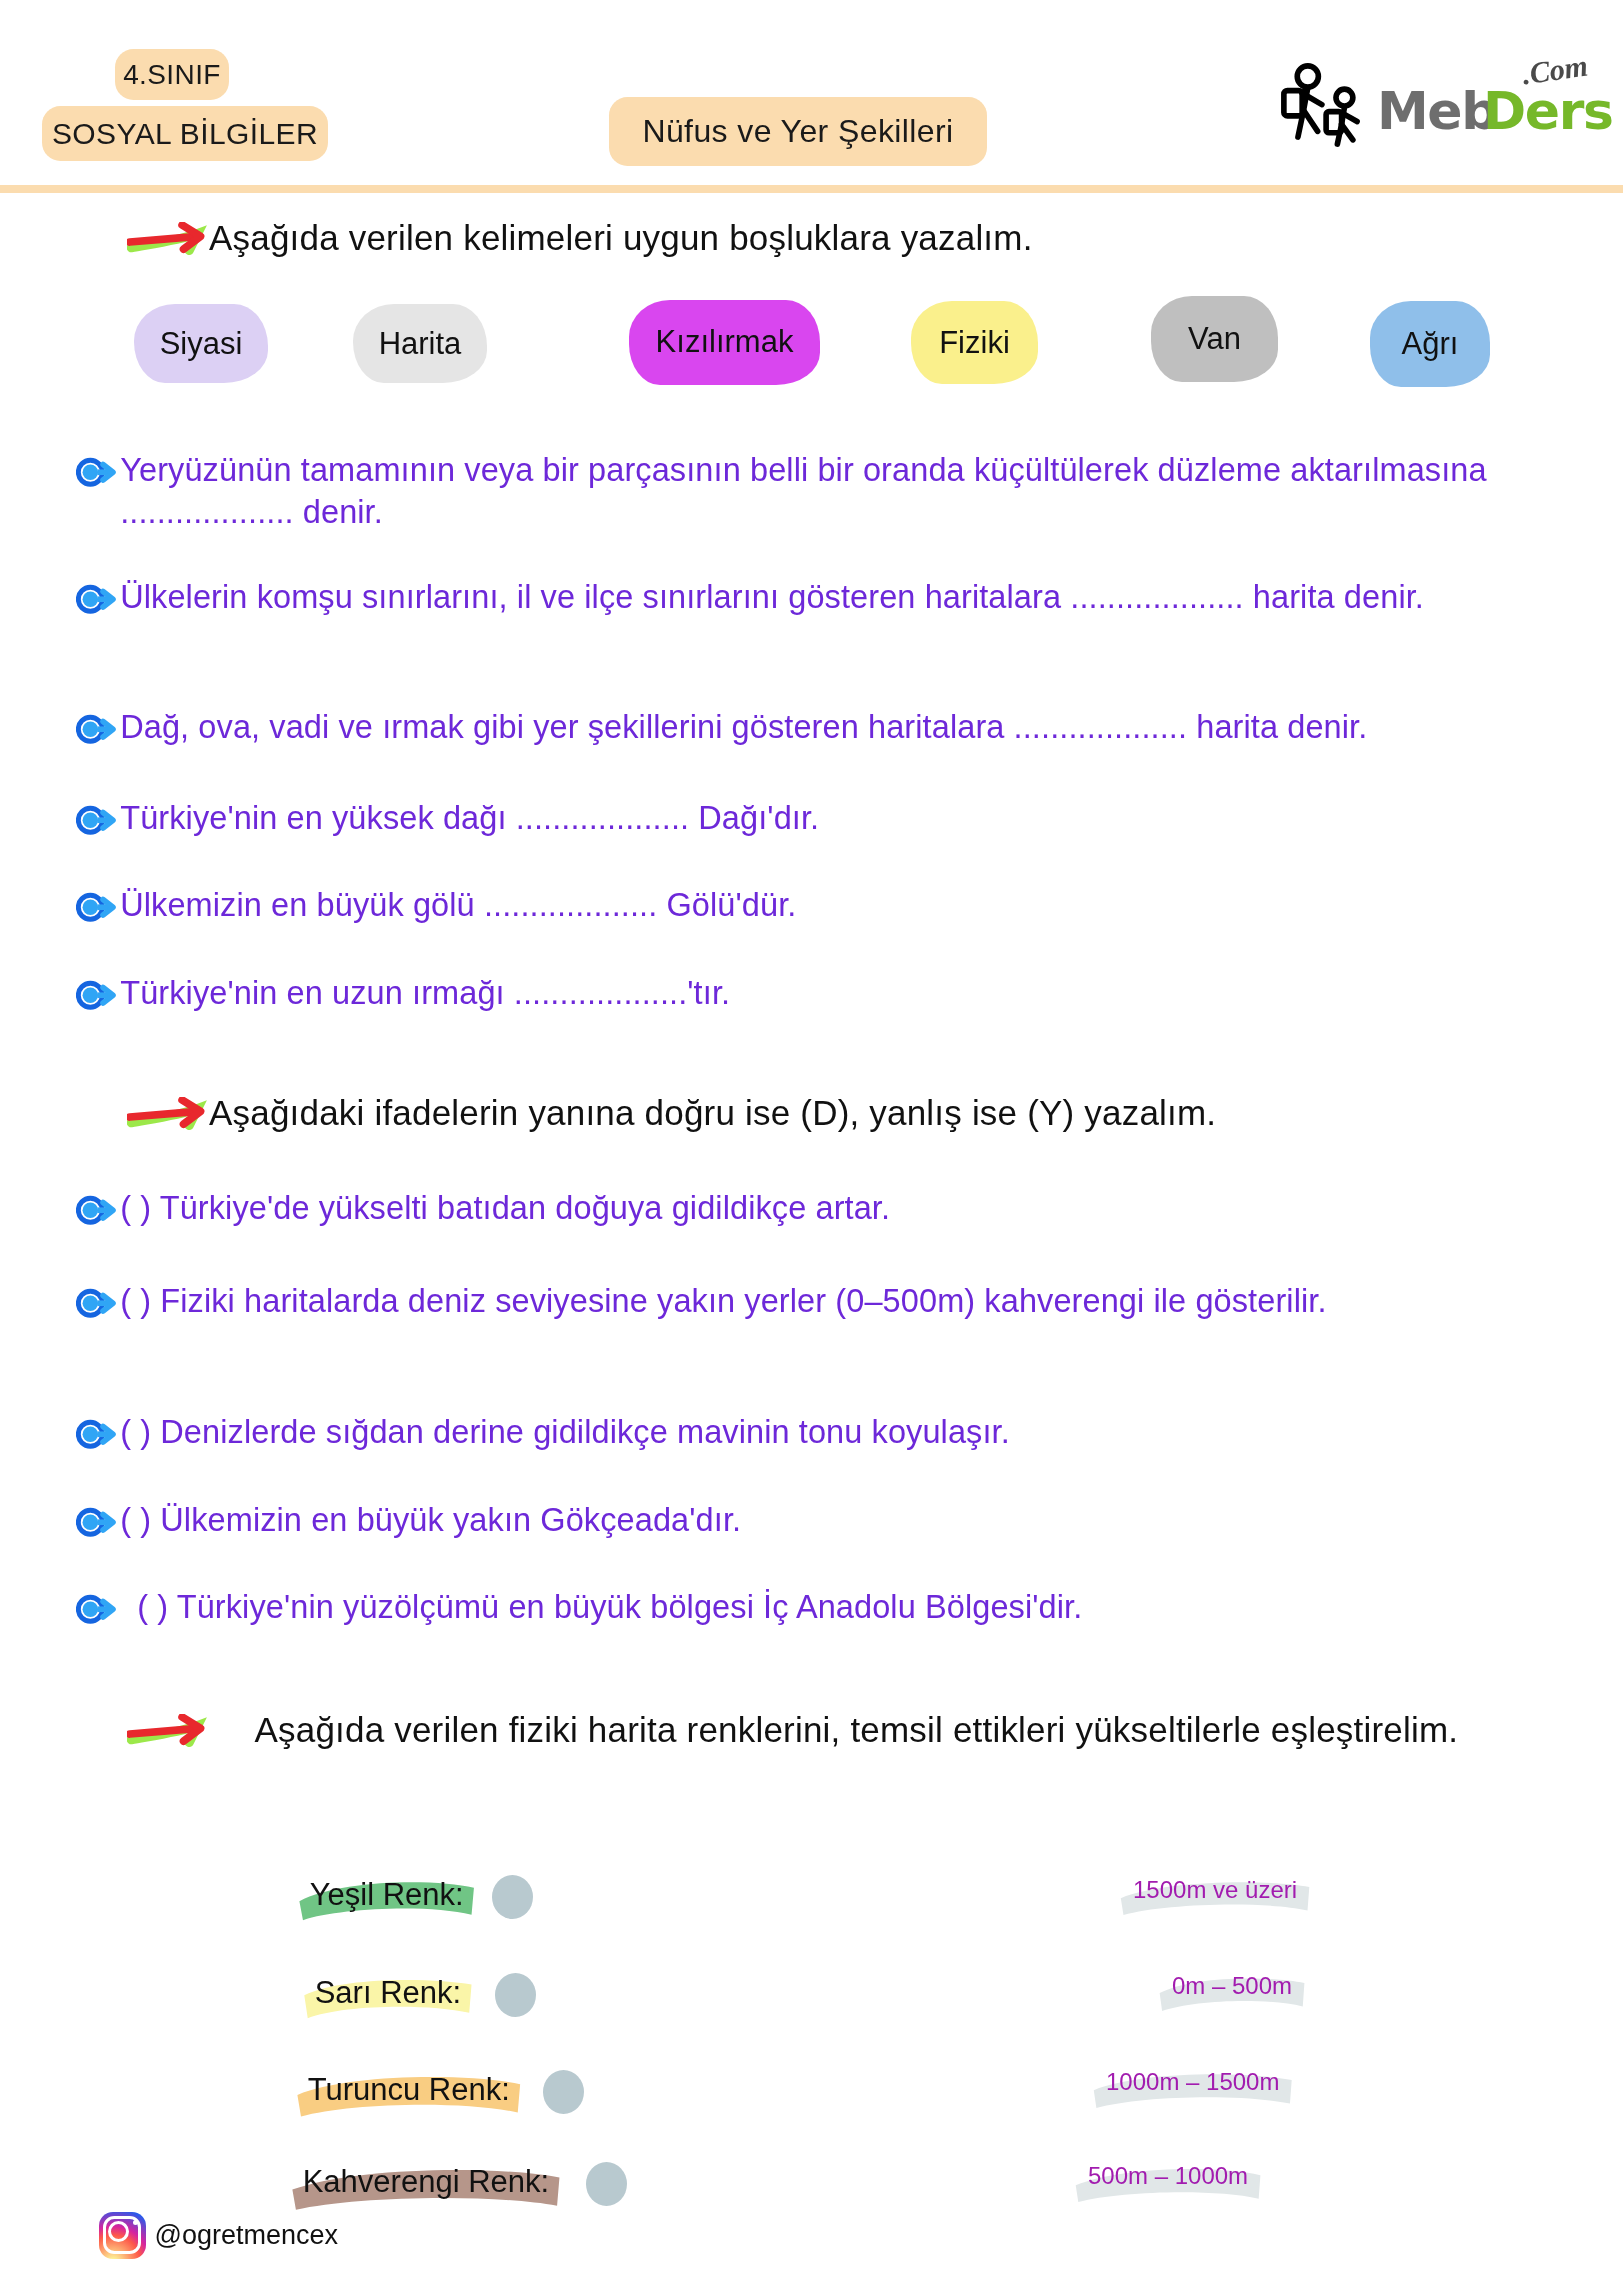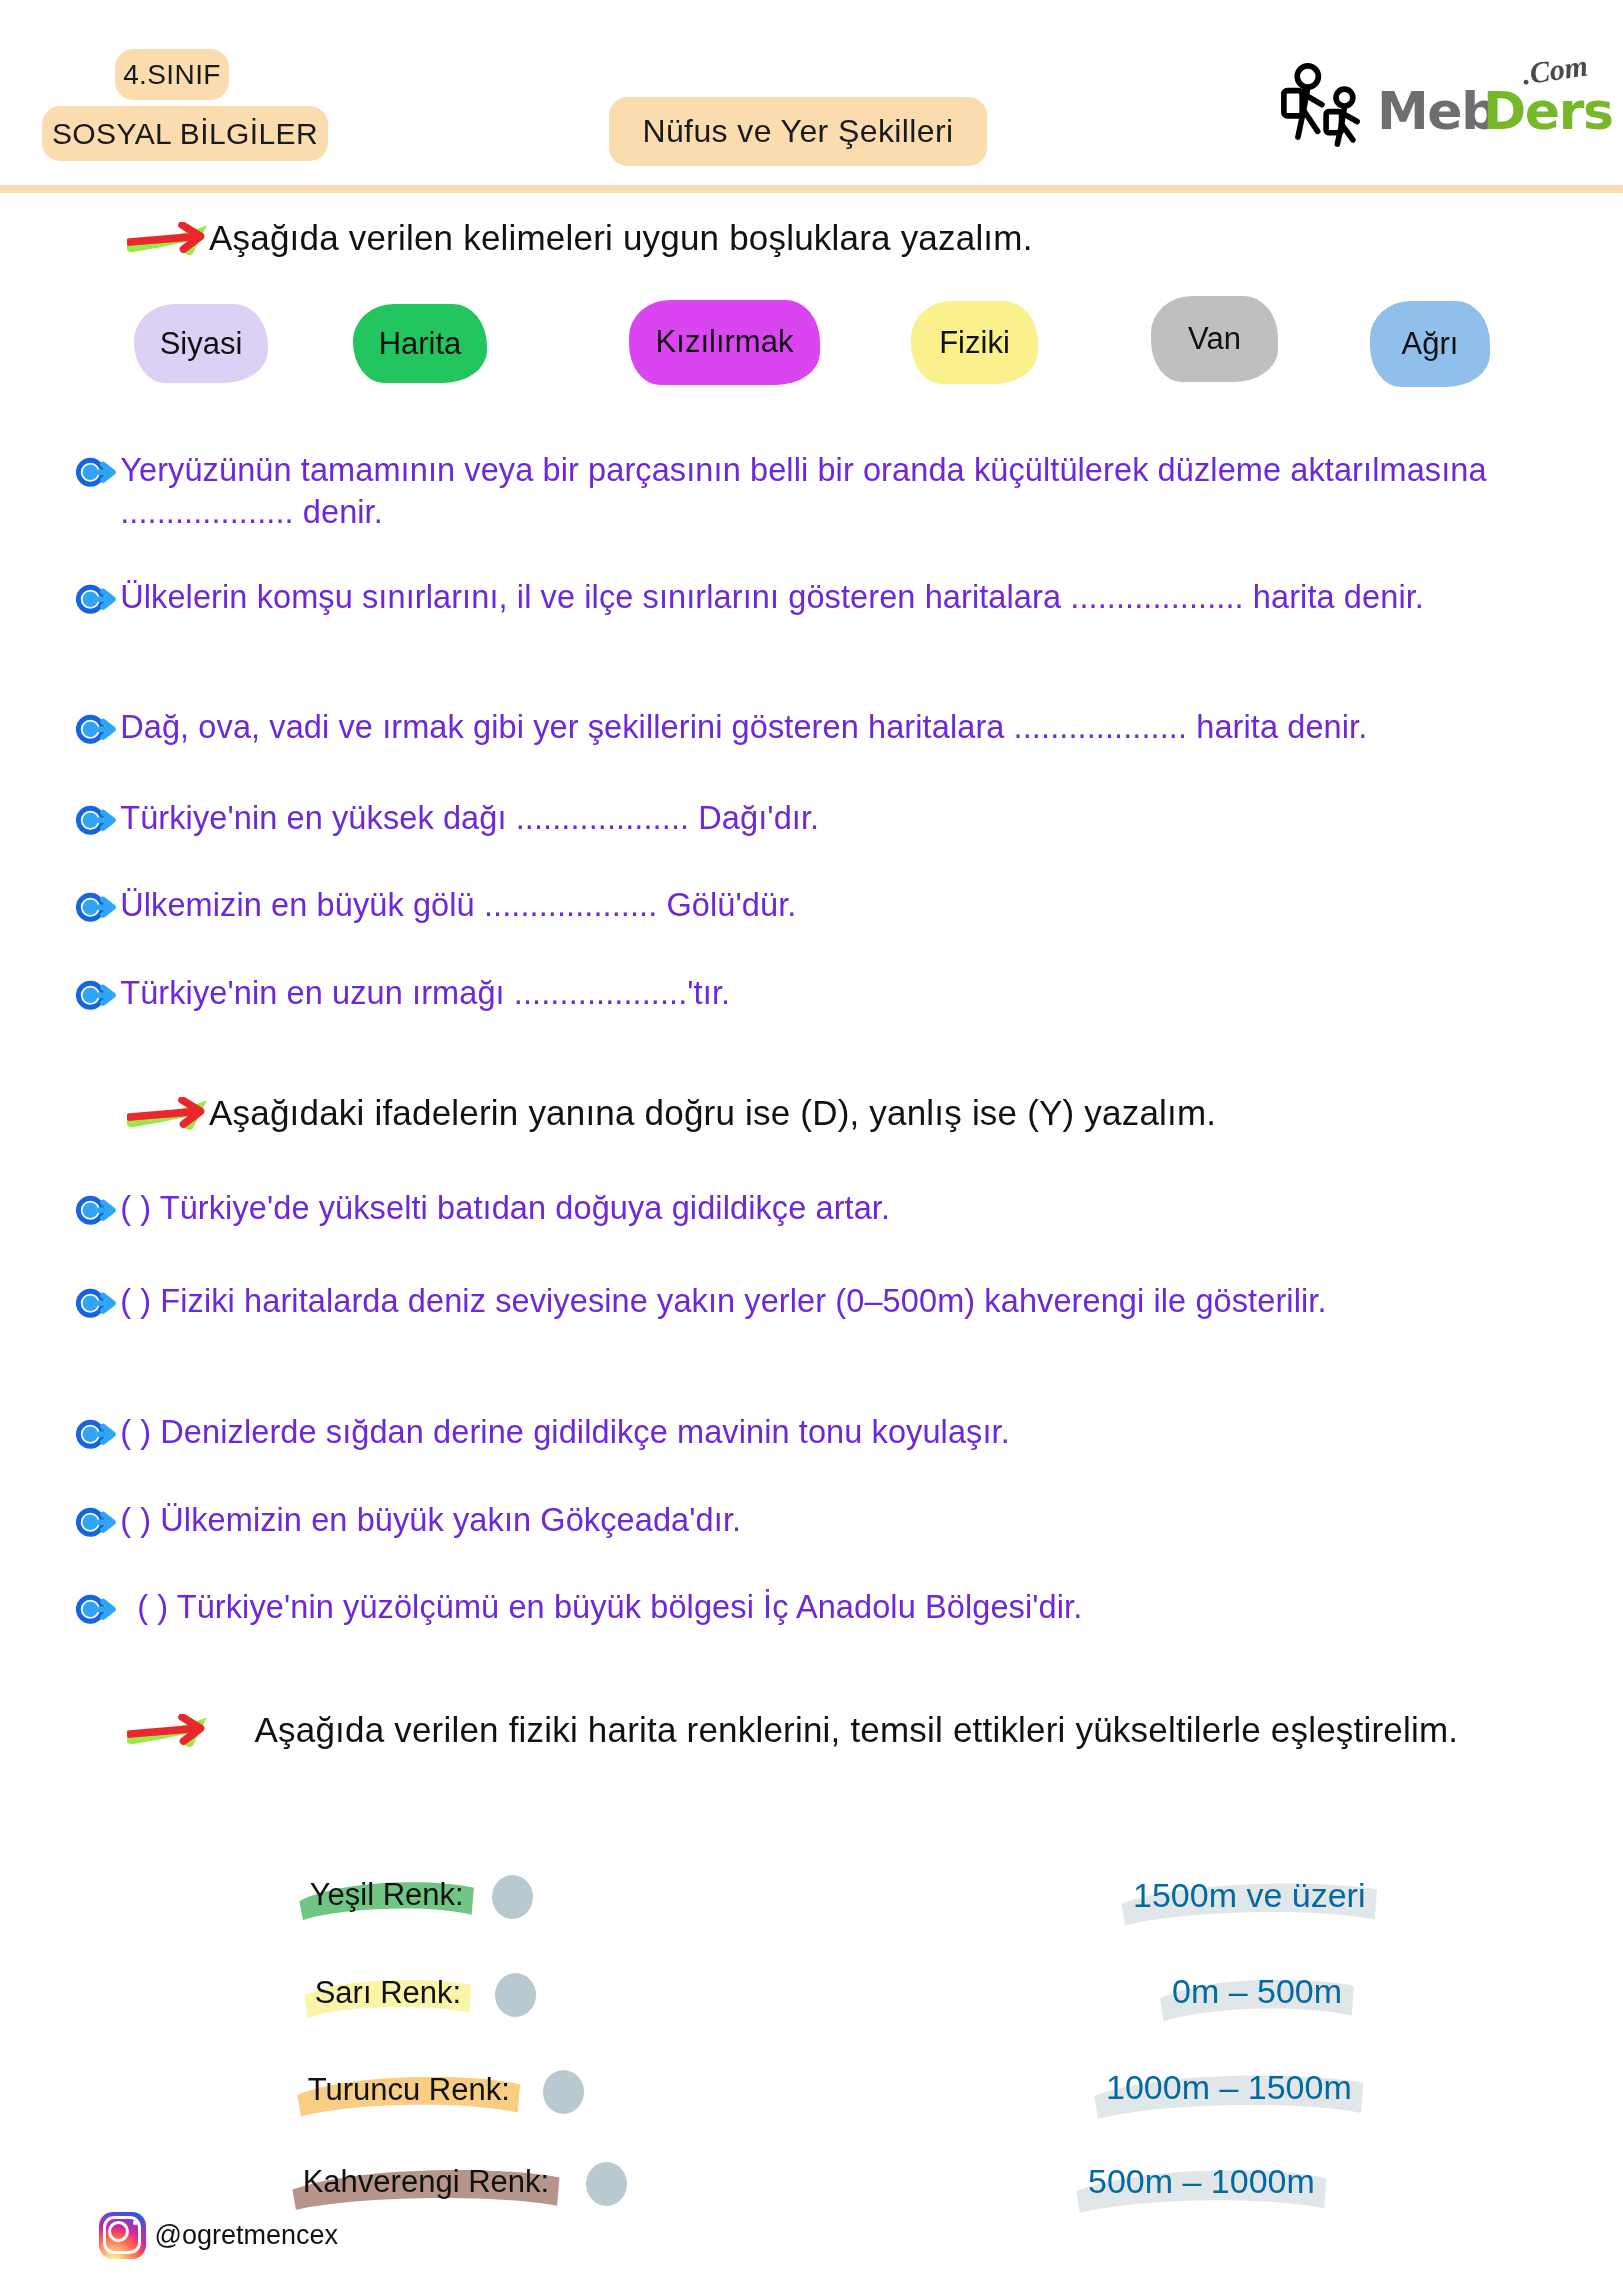--- a/index.html
+++ b/index.html
@@ -164,22 +164,22 @@
     background: #B8C9CF;
     flex: 0 0 auto;
   }
   .match-right-item {
     position: absolute;
     display: flex;
     align-items: center;
   }
   .val-label {
     position: relative;
-    font-size: 34px;
-    color: #0369a1;
+    font-size: 24px;
+    color: #a21caf;
     padding: 4.2px 14px 7px 14px;
     white-space: nowrap;
   }
   .val-label .hl-bg {
     position: absolute;
     left: 0; top: 5.7px;
     width: 100%; height: 100%;
     z-index: 0;
   }
   .val-label .hl-tx { position: relative; z-index: 1; }
@@ -269,21 +269,21 @@
       <path d="M78 4 L104 20 L80 38" fill="none" stroke="#E8282D" stroke-width="11" stroke-linecap="round" stroke-linejoin="round"></path>
     </svg>
   </div>
   <div class="section-title">Aşağıda verilen kelimeleri uygun boşluklara yazalım.</div>
 </div>
 
 <div class="bubbles">
   <div class="bubble" style="left: 134px; top: 0px; width: 134px; height: 79px; background: rgb(220, 208, 244);">
     <span>Siyasi</span>
   </div>
-  <div class="bubble" style="left: 353px; top: 0px; width: 134px; height: 79px; background: #22c55e;">
+  <div class="bubble" style="left: 353px; top: 0px; width: 134px; height: 79px; background: #e5e5e5;">
     <span>Harita</span>
   </div>
   <div class="bubble" style="left: 629px; top: -4.2px; width: 191px; height: 85px; background: #d946ef;">
     <span>Kızılırmak</span>
   </div>
   <div class="bubble" style="left: 911px; top: -2.8px; width: 127px; height: 83px; background: rgb(250, 240, 140);">
     <span>Fiziki</span>
   </div>
   <div class="bubble" style="left: 1151px; top: -8.5px; width: 127px; height: 86px; background: rgb(191, 191, 191);">
     <span>Van</span>

